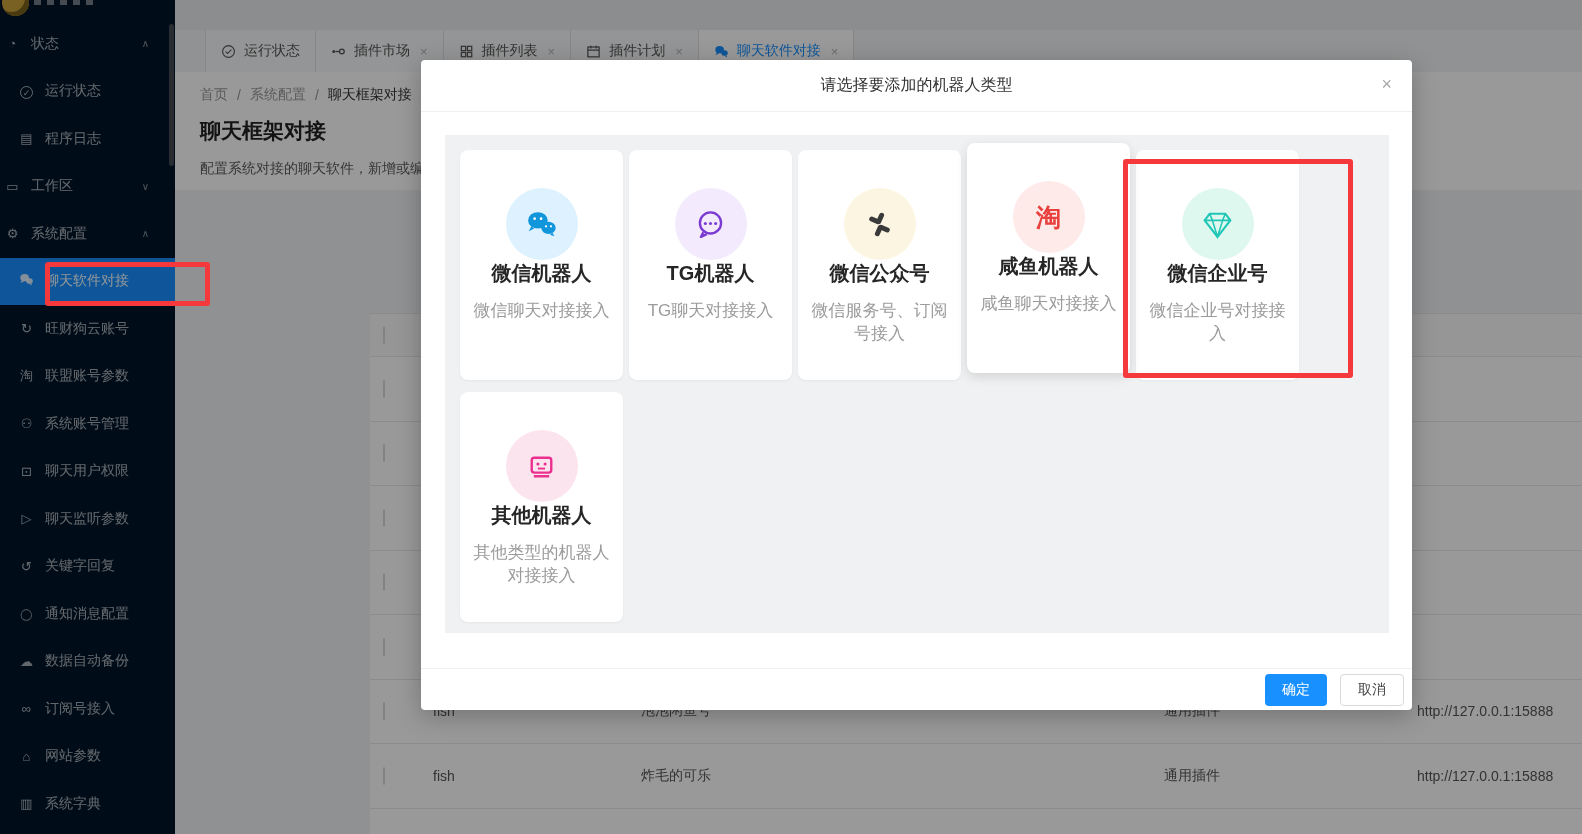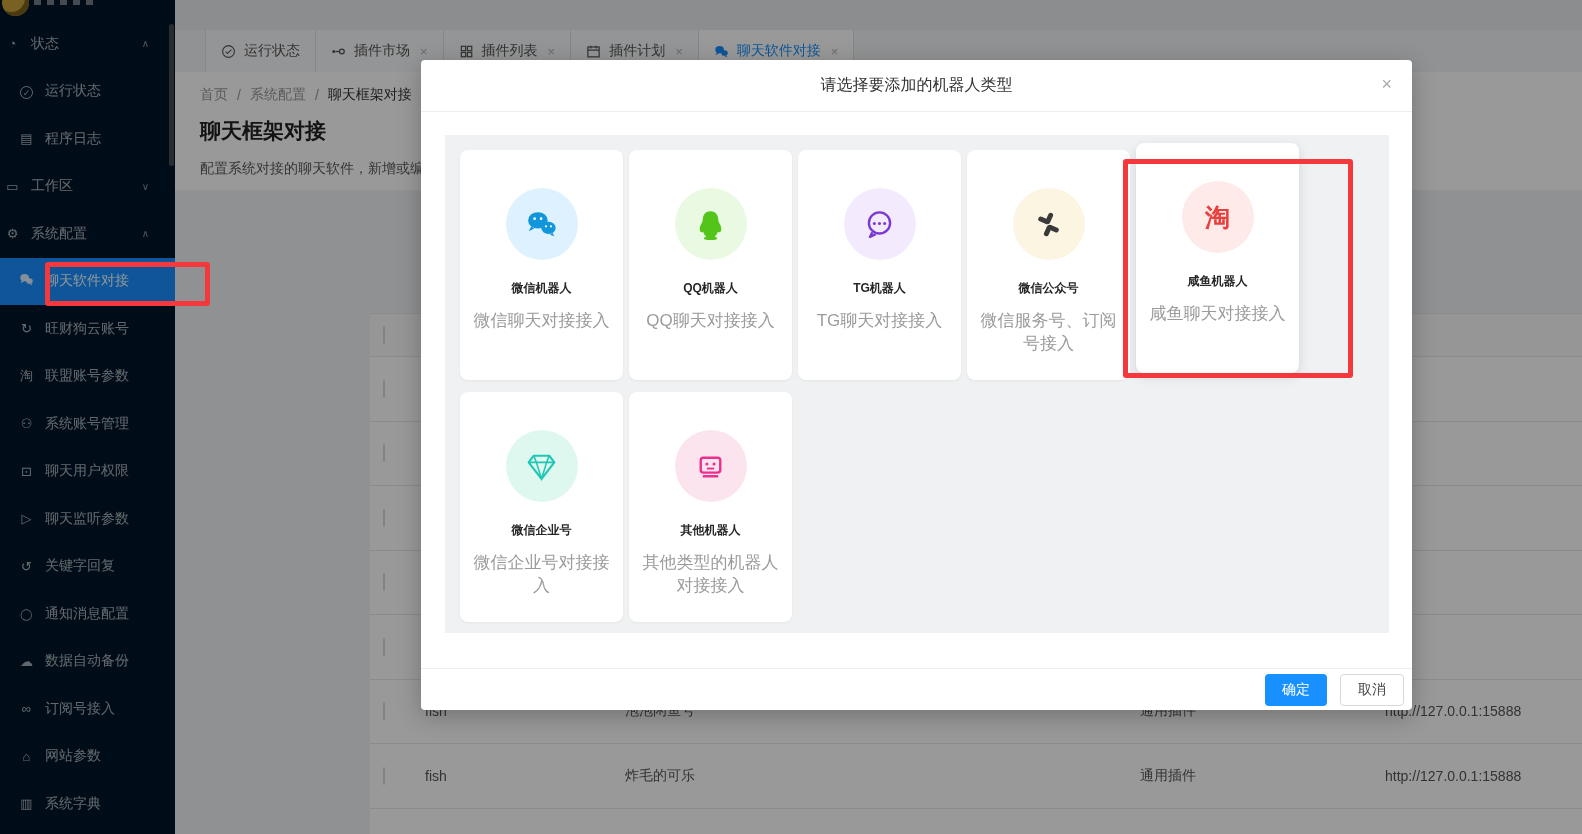--- a/index.html
+++ b/index.html
@@ -50,21 +50,21 @@
   .tab .x{color:#b5b5b5;font-size:13px;margin-left:2px;}
   .page-head{position:absolute;left:0;top:72px;right:0;height:118px;background:#fff;
              padding:14px 0 0 25px;box-sizing:border-box;}
   .breadcrumb{font-size:14px;color:#999;display:flex;gap:9px;align-items:center;}
   .breadcrumb .current{color:#333;}
   .page-title{margin-top:13px;font-size:21px;font-weight:700;color:#222;}
   .page-desc{margin-top:15px;font-size:14px;color:#5a5a5a;}
   
   .table{position:absolute;left:195px;top:313px;right:0;bottom:0;}
   .thead,.trow{display:grid;grid-template-columns:42px 200px 515px 245px 1fr;
-               align-items:center;padding-left:13px;box-sizing:border-box;font-size:14px;}
+               align-items:center;padding-left:13px;box-sizing:border-box;font-size:14px;gap:8px;}
   .thead{height:44px;background:#fafafa;border-top:1px solid #e8e8e8;border-bottom:1px solid #e8e8e8;
          color:#333;font-weight:700;position:relative;}
   .trow{height:64.5px;background:#fff;border-bottom:1px solid #e8e8e8;color:#555;}
   .cb{width:16px;height:16px;border:1px solid #d9d9d9;border-radius:2px;background:#fff;box-sizing:border-box;}
   .hcell{display:flex;align-items:center;}
   .sorter{display:inline-flex;flex-direction:column;gap:3px;margin-left:112px;cursor:pointer;}
   .sorter .up{width:0;height:0;border:4px solid transparent;border-bottom:5px solid #bfbfbf;}
   .sorter .dn{width:0;height:0;border:4px solid transparent;border-top:5px solid #bfbfbf;}
   .hdiv{position:absolute;top:12px;height:20px;width:1px;background:#e2e2e2;}
   
@@ -77,21 +77,21 @@
   .modal-body{position:absolute;left:24px;right:23px;top:75px;height:498px;background:#f0f1f2;
               padding:15px;box-sizing:border-box;}
   .cards{display:grid;grid-template-columns:repeat(5,163px);gap:12px 6px;}
   .card{width:163px;height:230px;background:#fff;border-radius:8px;text-align:center;cursor:pointer;
         box-shadow:0 1px 3px rgba(0,0,0,.05);}
   .card.raised{transform:translateY(-7px);box-shadow:0 4px 12px rgba(0,0,0,.12);}
   .icon-circle{width:72px;height:72px;border-radius:50%;margin:38px auto 0;
                display:flex;align-items:center;justify-content:center;}
   .icon-circle svg{width:37px;height:37px;}
   .icon-circle .glyph{font-size:25px;font-weight:700;}
-  .card-title{margin-top:20px;font-size:12px;font-weight:700;color:#262626;}
+  .card-title{font-size:20px;font-weight:700;color:#262626;}
   .card-sub{margin-top:12px;font-size:17px;color:#9b9b9b;padding:0 6px;}
   .modal-foot{position:absolute;left:0;right:0;top:608px;height:42px;border-top:1px solid #efefef;
               display:flex;align-items:center;justify-content:flex-end;gap:13px;padding-right:8px;}
   .btn{height:32px;border-radius:4px;font-size:14px;display:flex;align-items:center;
        justify-content:center;padding:0 17px;box-sizing:border-box;cursor:pointer;}
   .btn.primary{background:#1890ff;color:#fff;}
   .btn.default{background:#fff;border:1px solid #d9d9d9;color:#444;}
   
   .anno{position:absolute;border:5px solid #f4383c;z-index:40;box-sizing:border-box;border-radius:3px;pointer-events:none;}
   #anno-sidebar{left:45px;top:262px;width:165px;height:44px;}
@@ -342,29 +342,20 @@
               <ellipse cx="24.8" cy="21.3" rx="7" ry="5.9"></ellipse>
                 <path d="M28.6 26l2 3.4-4.4-1.4z"></path>
               <circle cx="22.4" cy="19.8" r="1.1" fill="#fff"></circle>
                 <circle cx="27.2" cy="19.8" r="1.1" fill="#fff"></circle>
             </svg>
           </div>
           <div class="card-title">微信机器人</div>
           <div class="card-sub">微信聊天对接接入</div>
         </div>
 
-        <div class="card">
-          <div class="icon-circle" style="background-color: rgb(234, 250, 226); color: rgb(82, 196, 26);">
-            <svg viewBox="0 0 36 36" fill="currentColor">
-              <path d="M18 5c-4.5 0-7.5 3.4-7.5 8 0 2-.9 3.4-1.8 5-.9 1.7-1.7 3.9-.9 6.3.7 1.3 2.1 1.7 3.2.7.3 1.9 1.4 3.6 3 4.6-1 .4-2.5 1.2-2.5 2s2 1.6 6.5 1.6 6.5-.8 6.5-1.6-1.5-1.6-2.5-2c1.6-1 2.7-2.7 3-4.6 1.1 1 2.5.6 3.2-.7.8-2.4 0-4.6-.9-6.3-.9-1.6-1.8-3-1.8-5 0-4.6-3-8-7.5-8z"></path>
-            </svg>
-          </div>
-          <div class="card-title">QQ机器人</div>
-          <div class="card-sub">QQ聊天对接接入</div>
-        </div>
 
         <div class="card">
           <div class="icon-circle" style="background-color: rgb(243, 234, 253); color: rgb(123, 58, 210);">
             <svg viewBox="0 0 36 36">
               <circle cx="18" cy="16.5" r="10.3" fill="none" stroke="currentColor" stroke-width="2.3"></circle>
               <circle cx="13" cy="17" r="1.5" fill="currentColor"></circle>
                 <circle cx="18" cy="17" r="1.5" fill="currentColor"></circle>
               <circle cx="23" cy="17" r="1.5" fill="currentColor"></circle>
               <path d="M11 25.5l-2.3 4.6 5.6-2.7" fill="none" stroke="currentColor" stroke-width="2.3" stroke-linejoin="round"></path>
             </svg>

